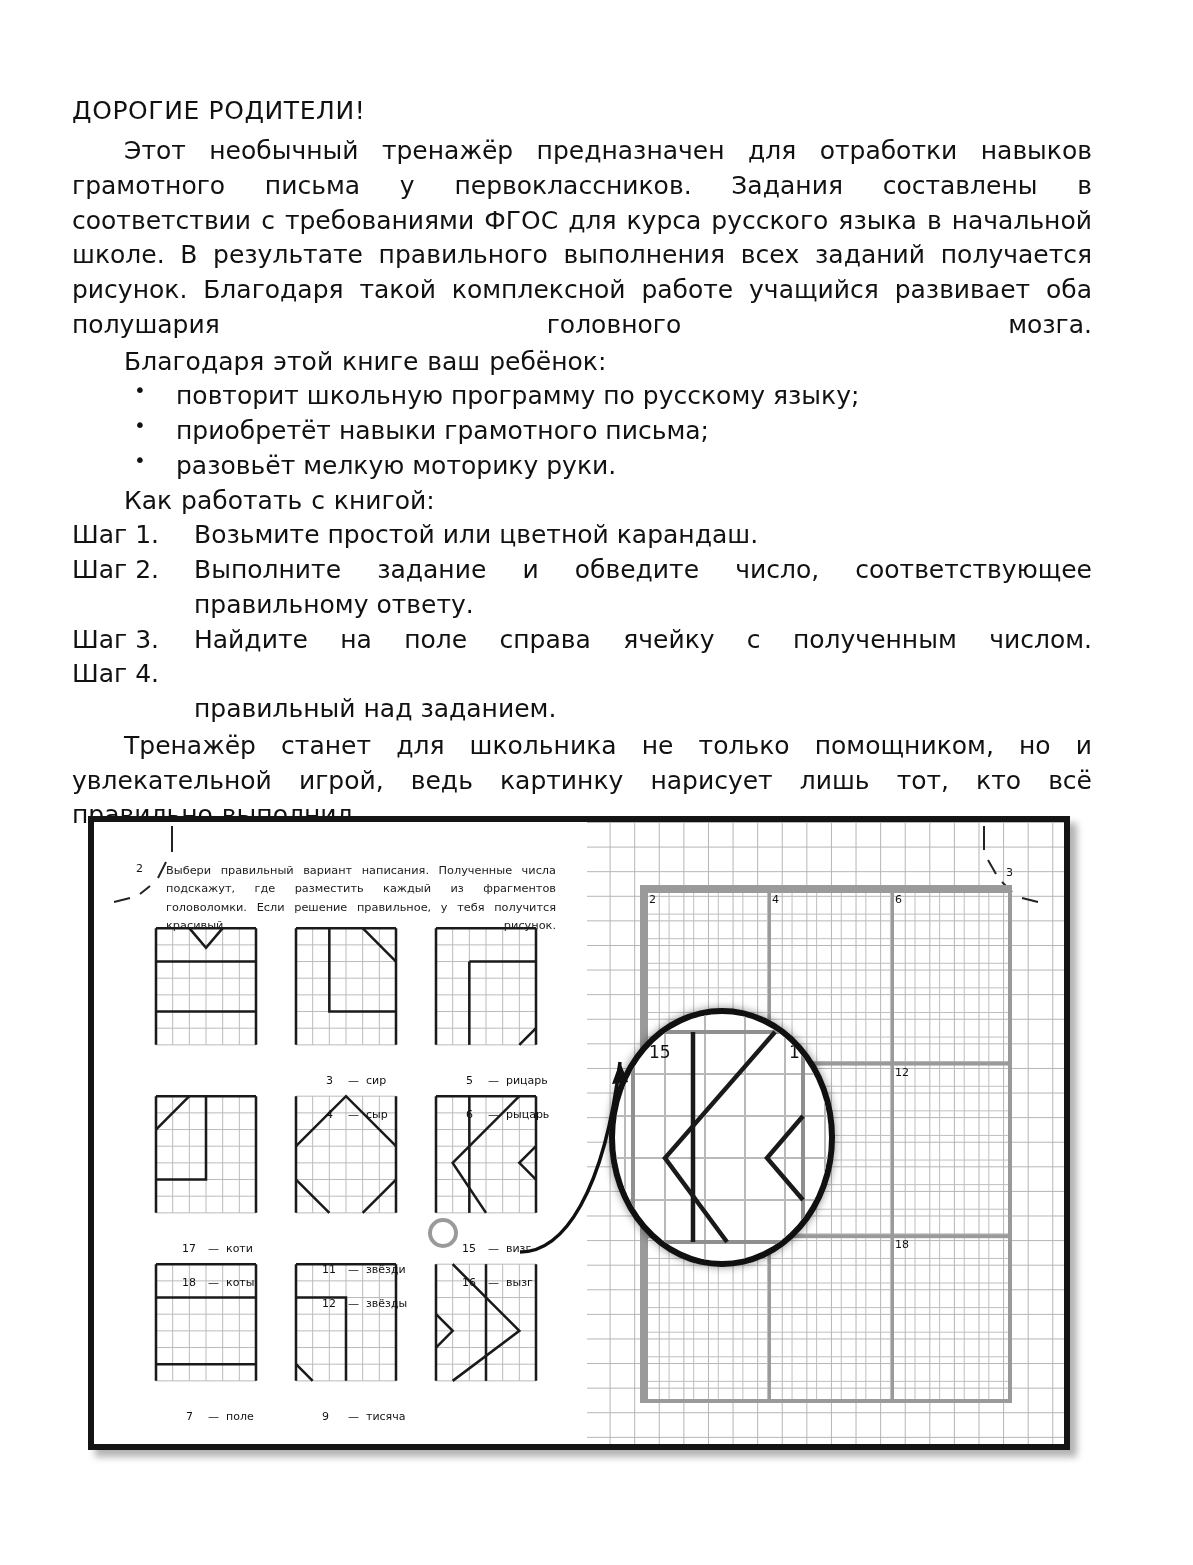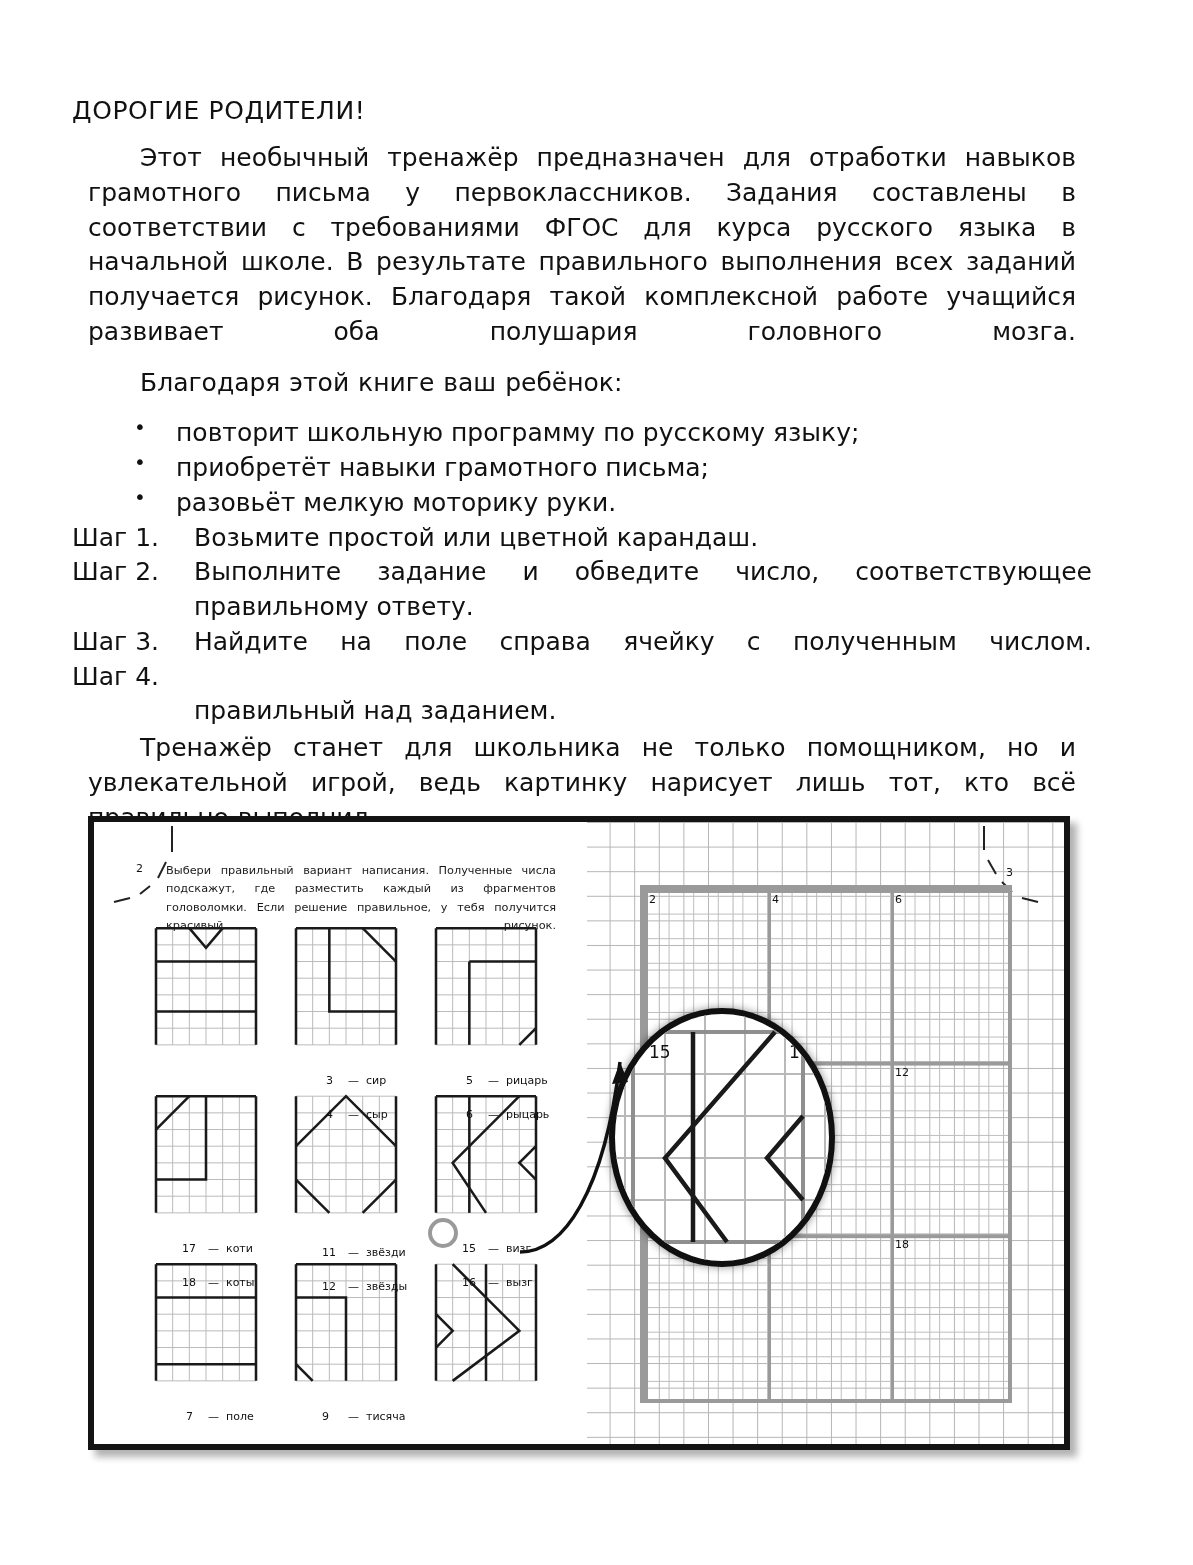--- a/index.html
+++ b/index.html
@@ -13,21 +13,21 @@
   
   .article{
     position:absolute;left:72px;top:96px;width:1020px;
   }
   .doc-title{
     font-size:25px;letter-spacing:.6px;
     margin:0 0 9px 0;font-weight:400;
   }
   .para{
     font-size:25px;line-height:1.39;text-align:justify;
-    text-align-last:justify;margin:16px;
+    text-align-last:justify;margin:0;
     word-spacing:1px;
   }
   .para.lastline{text-align-last:left;}
   .para.indent{text-indent:52px;}
   .para.noj{text-align:left;text-align-last:left;}
   .lead{margin-top:2px;}
 
   .bullets{margin:0;padding:0;list-style:none;}
   .bullets li{
     font-size:25px;line-height:1.39;
@@ -151,20 +151,21 @@
       <li>
         <span class="dot">•</span>
         <span>приобретёт  навыки  грамотного  письма;</span>
       </li>
       <li>
         <span class="dot">•</span>
         <span>разовьёт  мелкую  моторику  руки.</span>
       </li>
     </ul>
 
+    <p class="para noj" style="padding-left:52px">Как  работать  с  книгой:</p>
 
     <div class="steps">
       <div class="step">
         <span class="lbl">Шаг  1.</span>
         <span class="txt single">Возьмите  простой  или  цветной  карандаш.</span>
       </div>
       <div class="step">
         <span class="lbl">Шаг  2.</span>
         <span class="txt">Выполните  задание  и  обведите  число,  соответствующее</span>
       </div>
@@ -321,21 +322,21 @@
       </div>
       <div class="answers" style="left:344px;top:233px">
         <div style="display:inline-block;width:22px">5</div><span>—</span>  <span>рицарь</span><br>
         <div style="display:inline-block;width:22px">6</div><span>—</span>  <span>рыцарь</span>
       </div>
 
       <div class="answers" style="left:60px;top:401px">
         <div style="display:inline-block;width:26px">17</div><span>—</span>  <span>коти</span><br>
         <div style="display:inline-block;width:26px">18</div><span>—</span>  <span>коты</span>
       </div>
-      <div class="answers" style="left:200px;top:405px">
+      <div class="answers" style="left:200px;top:422px">
         <div style="display:inline-block;width:26px">11</div><span>—</span>  <span>звёзди</span><br>
         <div style="display:inline-block;width:26px">12</div><span>—</span>  <span>звёзды</span>
       </div>
       <div class="answers" style="left:340px;top:401px">
         <div style="display:inline-block;width:26px">15</div><span>—</span>  <span>визг</span><br>
         <div style="display:inline-block;width:26px">16</div><span>—</span>  <span>вызг</span>
       </div>
       <div class="circle-mark" style="left:334px;top:396px"></div>
 
       <div class="answers" style="left:64px;top:569px">

